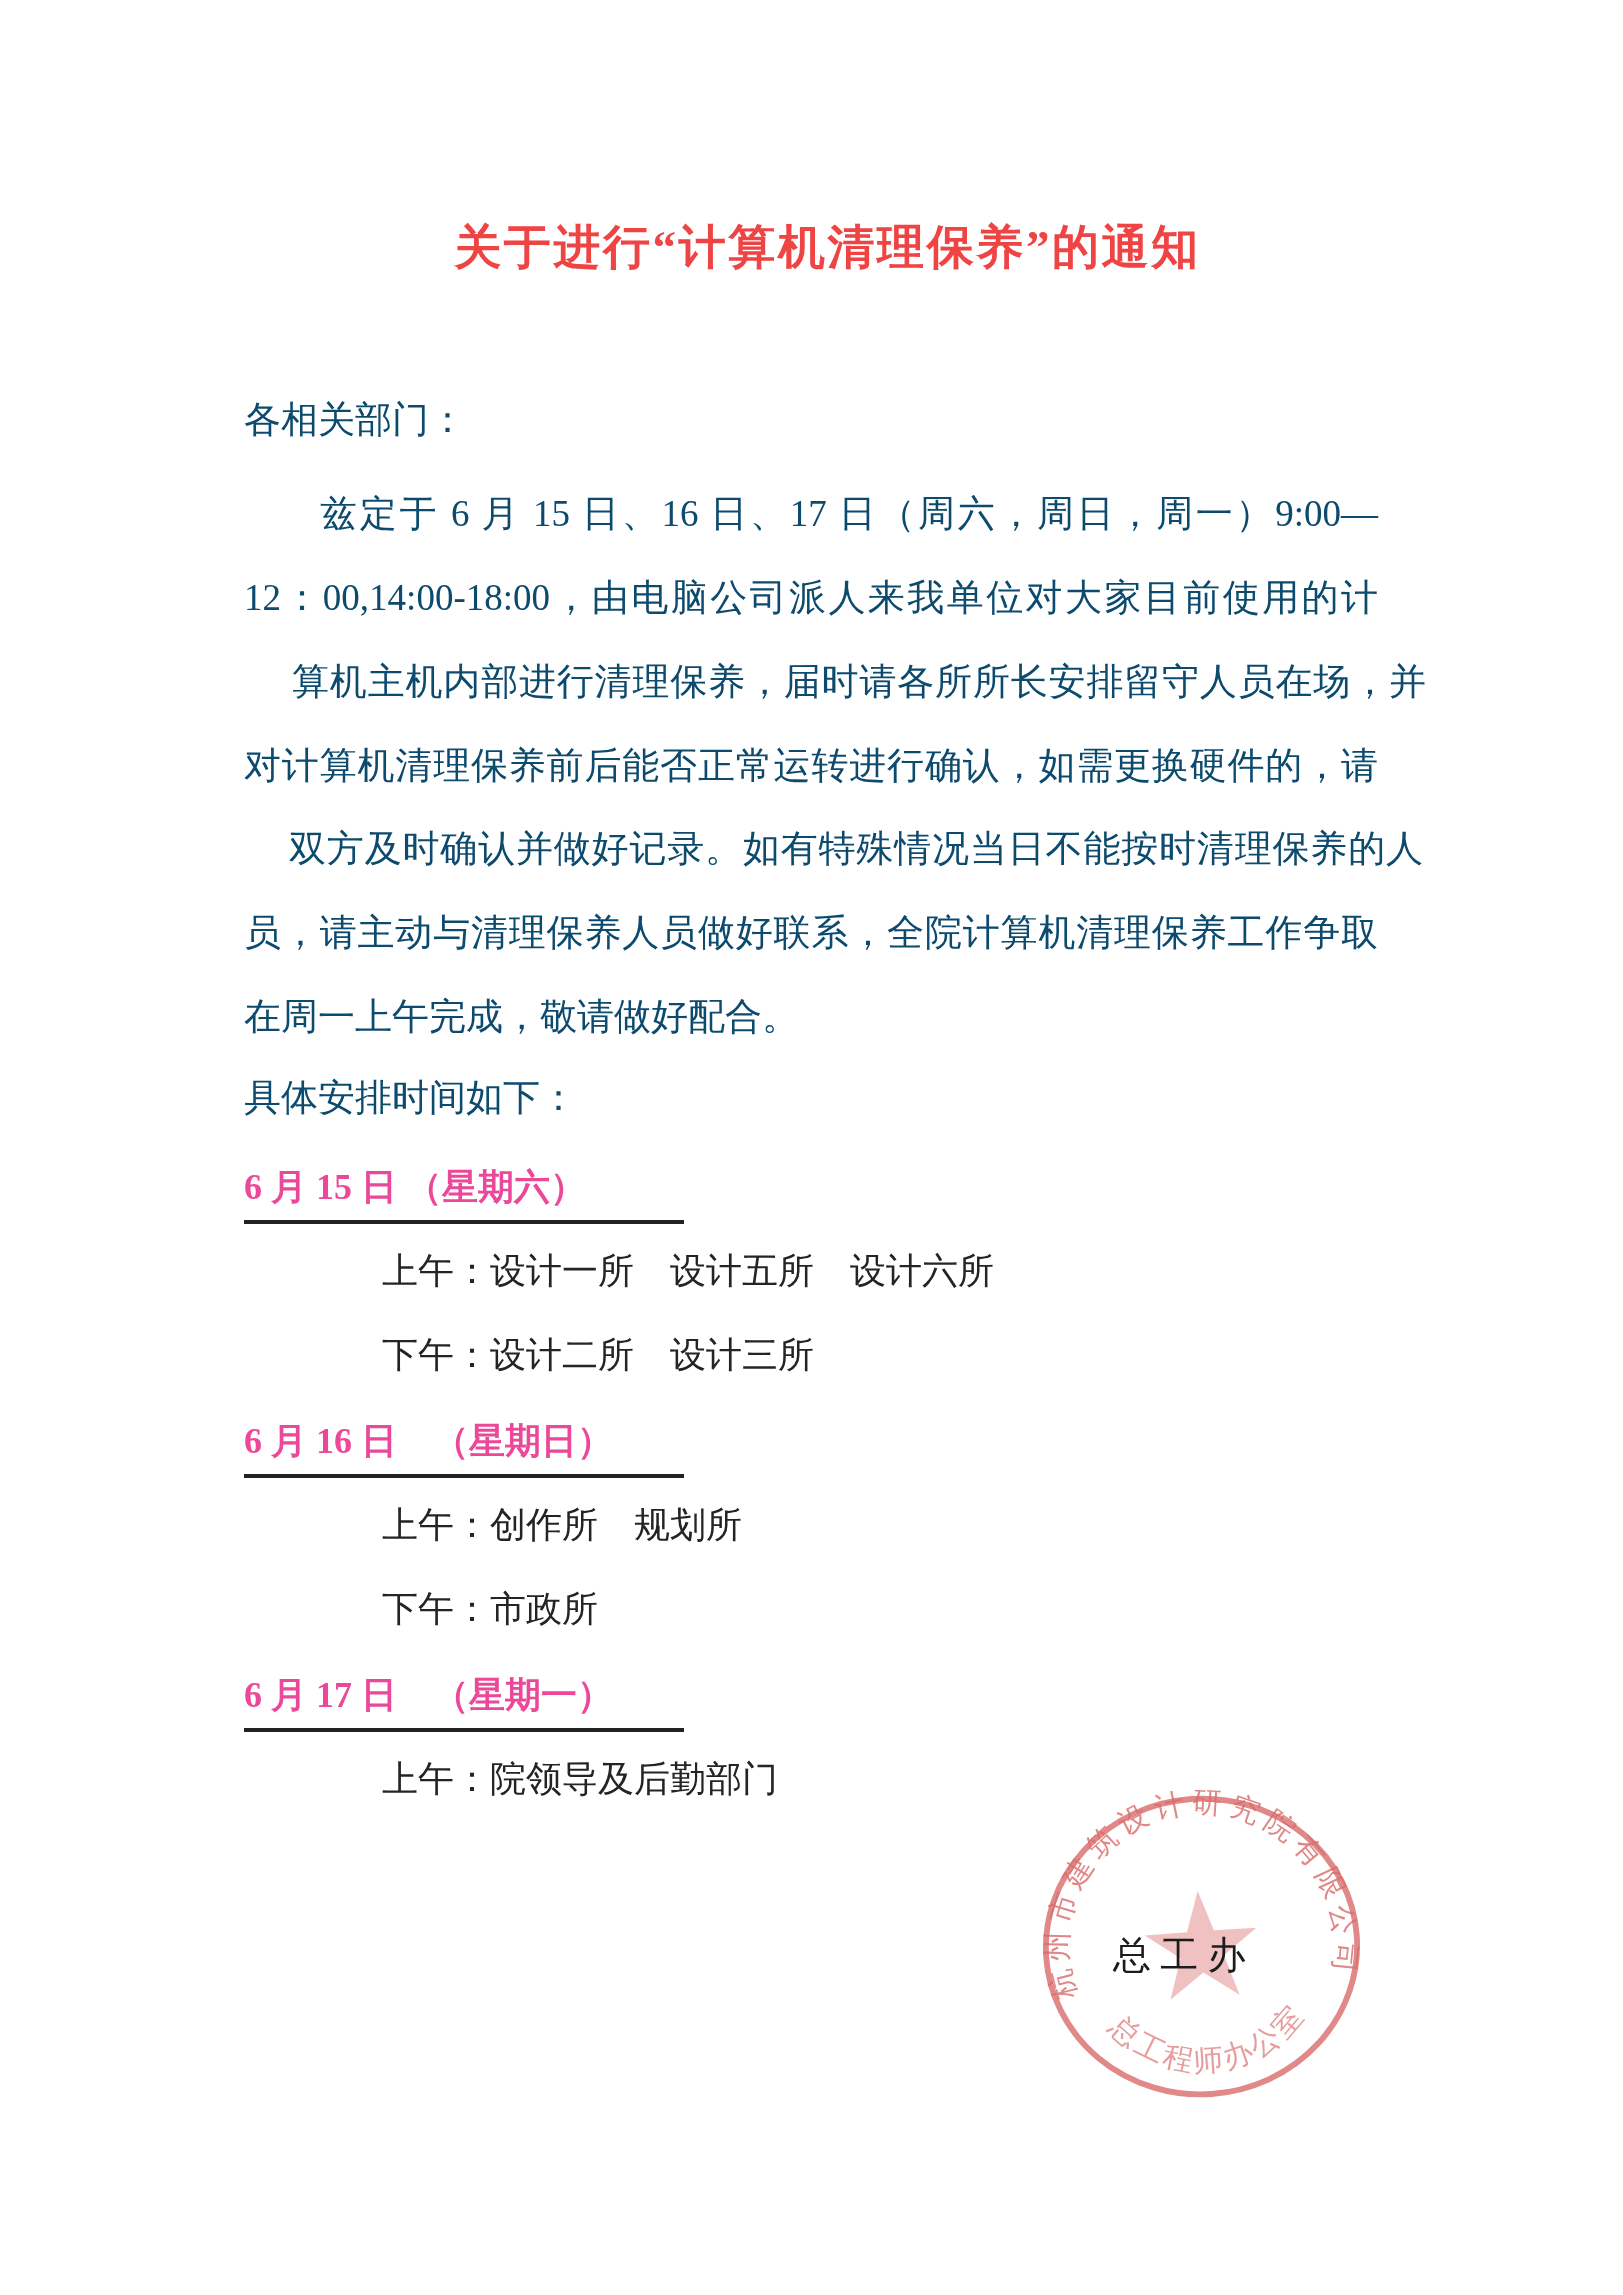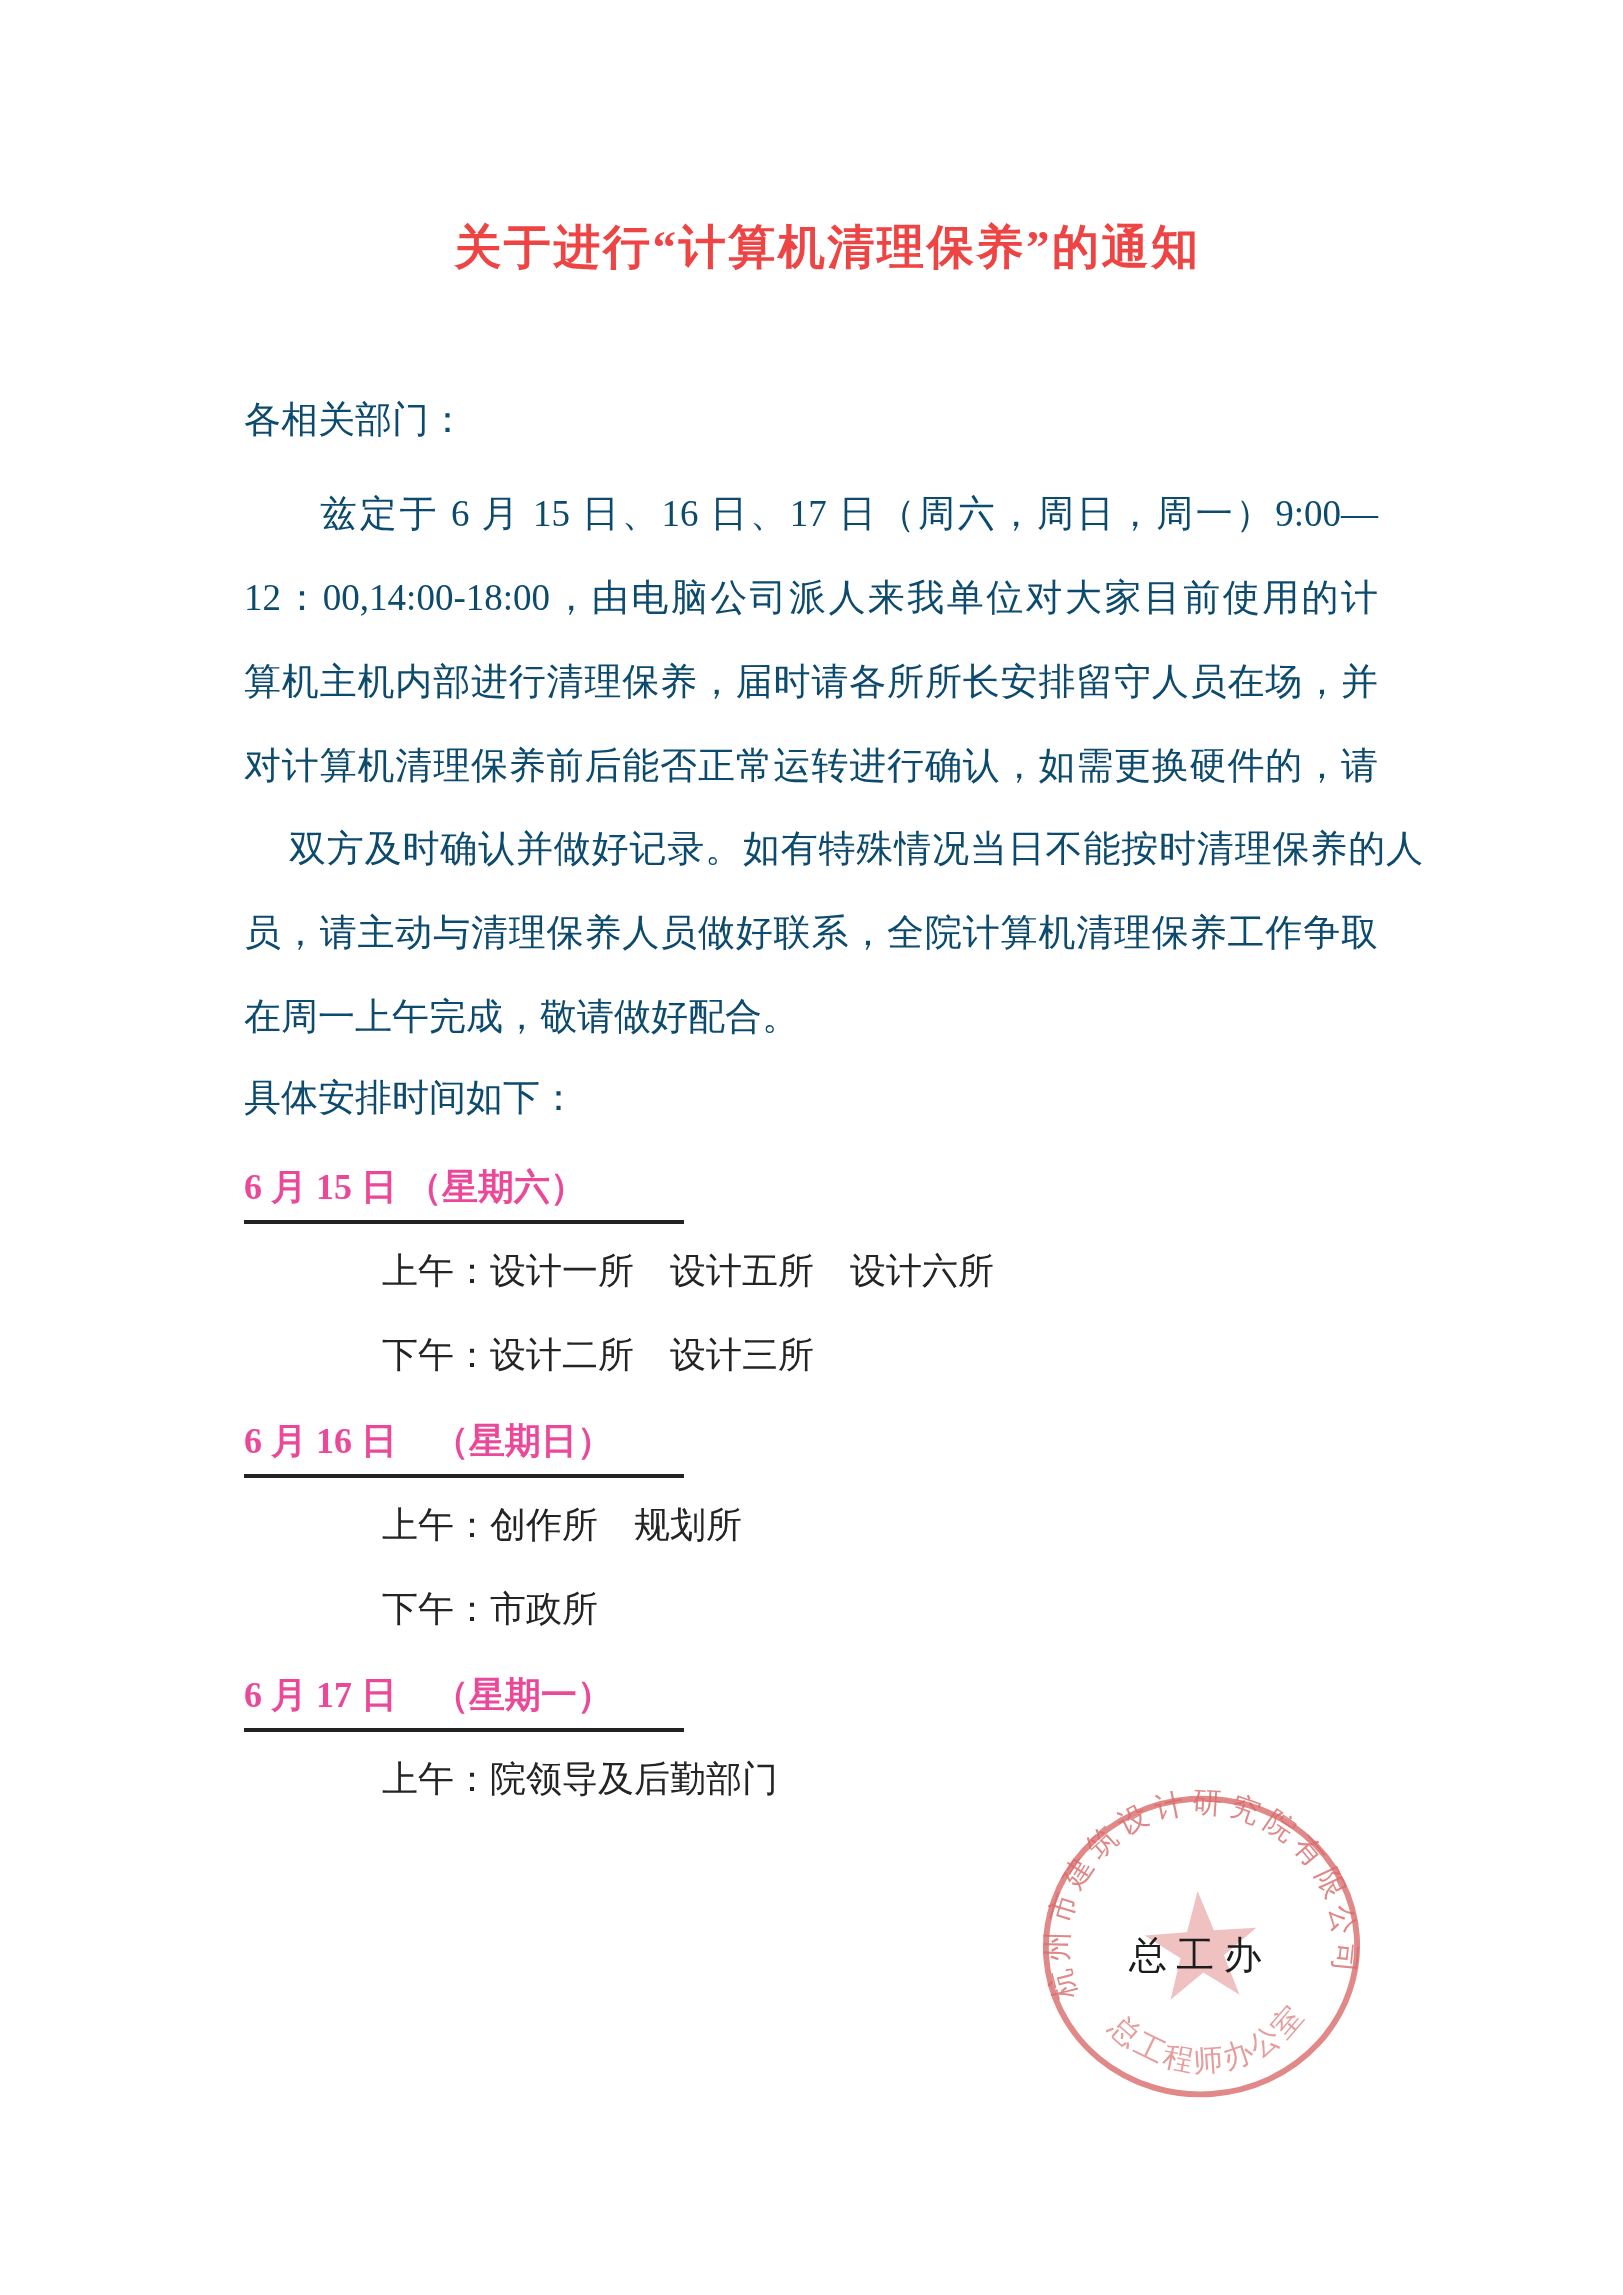--- a/index.html
+++ b/index.html
@@ -24,21 +24,21 @@
     font-size:47px;font-weight:700;
     letter-spacing:2.6px;
     color:#ef4444;
     margin:0;
   }
   .bodytext{font-size:37px;line-height:1.18;color:#0c4a6e;}
   .salutation{left:244px;top:398px;}
   .para-line{left:244px;width:1134px;box-sizing:border-box;}
   .jline{text-align:justify;text-align-last:justify;}
   .indent1{padding-left:76px;}
-  .pl0{top:492px;}  .pl1{top:576px;}  .pl2{top:660px;} .pl3{top:744px;}
+  .pl0{top:492px;}  .pl1{top:576px;}  .pl2{top:660px;margin-left:48px;} .pl3{top:744px;}
   .pl4{top:827px;margin-left:45px;} .pl5{top:911px;} .pl6{top:995px;}
   .intro{left:244px;top:1079px;font-family:Liberation Mono, monospace;}
   .sched-h{
     left:244px;
     font-size:36px;font-weight:700;color:#ec4899;
   }
   .sched-h .u{
     display:inline-block;
     min-width:440px;
     padding-bottom:7.9px;
@@ -46,21 +46,20 @@
   }
   .h1pos{top:1163px;} .h2pos{top:1417px;text-decoration:underline;} .h3pos{top:1671px;}
   .sched-item{left:382px;font-size:36px;color:#242424;}
   .i1a{top:1247px;} .i1b{top:1331px;}
   .i2a{top:1501px;} .i2b{top:1585px;}
   .i3a{top:1755px;}
   .sig{
     left:1113px;top:1930px;
     font-size:38px;letter-spacing:9.2px;color:#1c1c1c;
     z-index:3;
-    margin-left:16px;
   }
   .docdate{
     left:1029px;top:2011px;
     font-size:40px;letter-spacing:1.3px;color:#1c1c1c;
     z-index:3;
   }
   .stamp-wrap{
     left:1038px;top:1789px;width:327px;height:315px;
     z-index:2;
     transform:rotate(-4deg);

